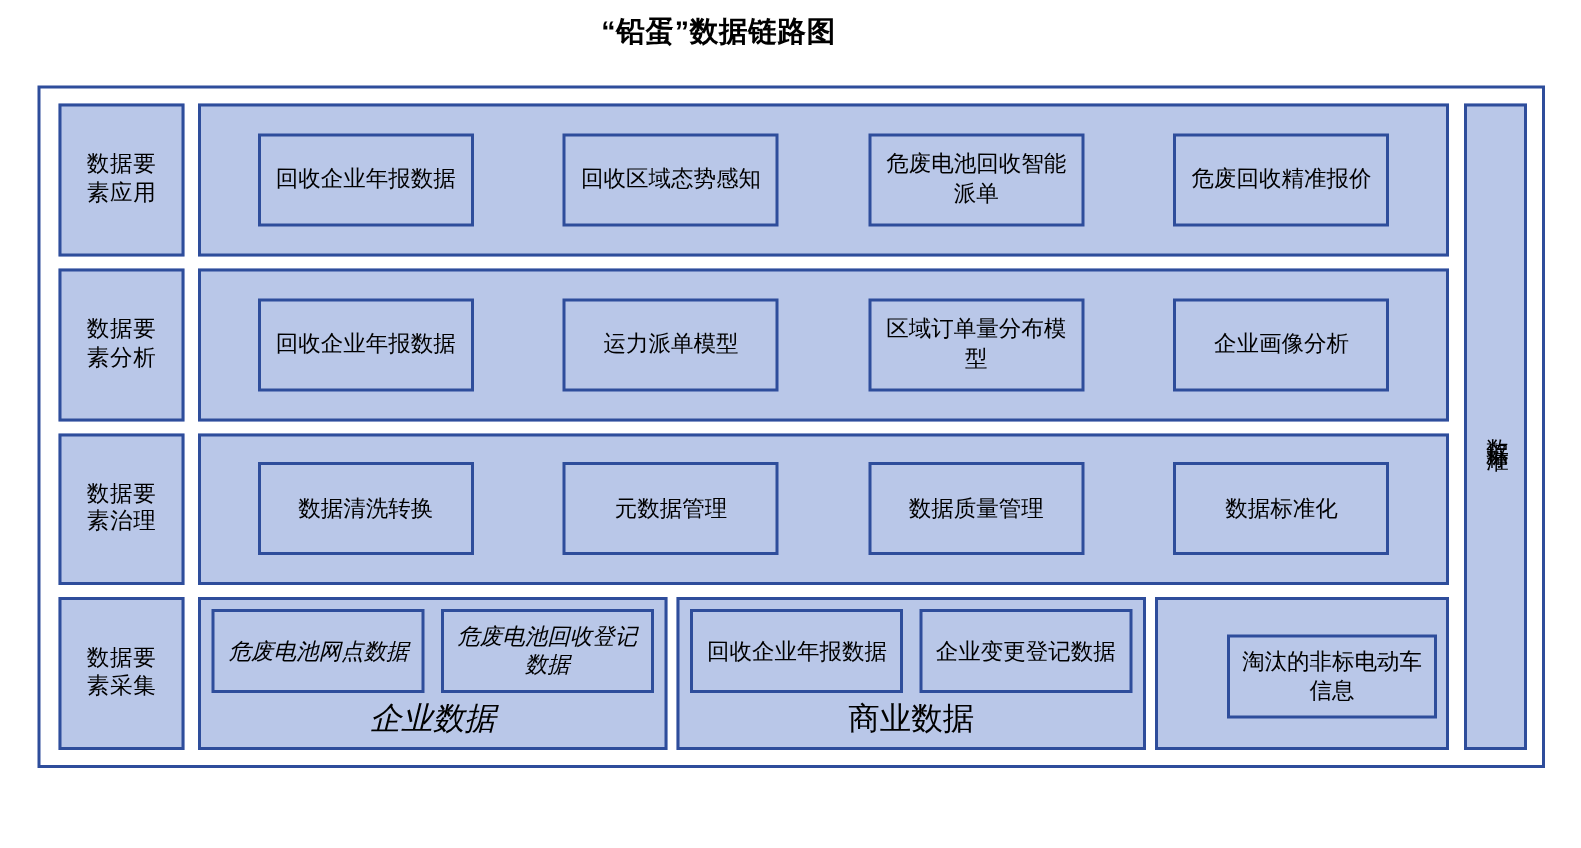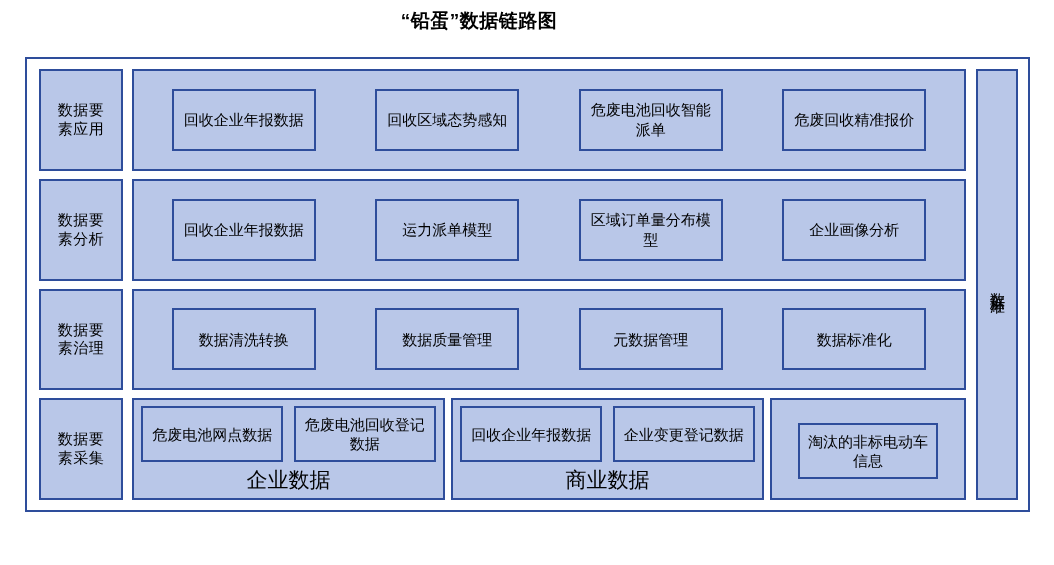--- a/index.html
+++ b/index.html
@@ -118,23 +118,23 @@
   }
   .collect-group {
     box-sizing: border-box;
     border: 2px solid #2e4d9b;
     background: #b9c7e8;
     display: flex;
     flex-direction: column;
     padding: 6px 6px 2px 6px;
     min-width: 0;
   }
-  .collect-group.enterprise { flex: 0 0 313px; }
+  .collect-group.enterprise { flex: 0 0 313px; font-style: italic; }
   .collect-group.commercial { flex: 0 0 313px; }
-  .collect-group.public     { flex: 1 1 auto; }
+  .collect-group.public     { flex: 1 1 auto; align-items: flex-end; }
 
   .collect-items {
     display: flex;
     flex-direction: row;
     justify-content: space-around;
     align-items: center;
     gap: 8px;
     flex: 1 1 auto;
   }
   .collect-items .item-box {
@@ -204,22 +204,22 @@
         <div class="item-box">企业画像分析</div>
       </div>
     </div>
 
     <div class="layer-row">
       <div class="layer-label">
         <span>数据要素治理</span>
       </div>
       <div class="layer-band">
         <div class="item-box">数据清洗转换</div>
+        <div class="item-box">元数据管理</div>
         <div class="item-box">数据质量管理</div>
-        <div class="item-box">元数据管理</div>
         <div class="item-box">数据标准化</div>
       </div>
     </div>
 
     <div class="layer-row">
       <div class="layer-label">
         <span>数据要素采集</span>
       </div>
       <div class="collect-band">
 

